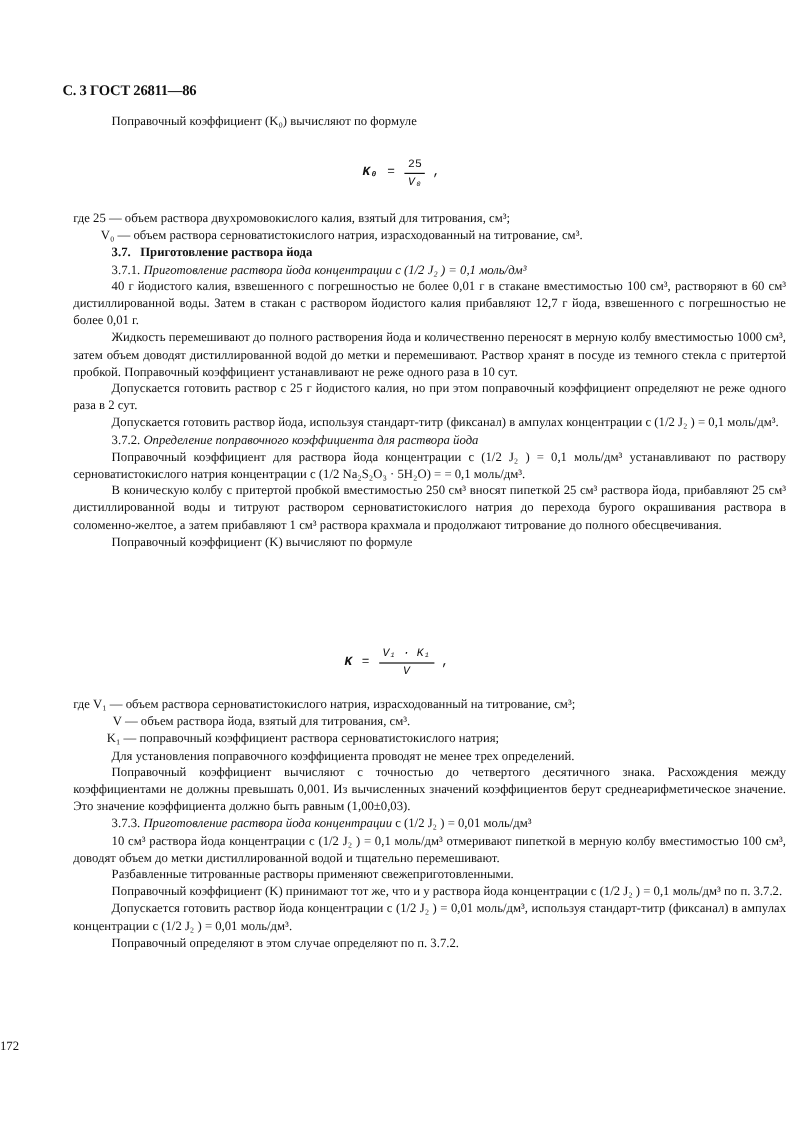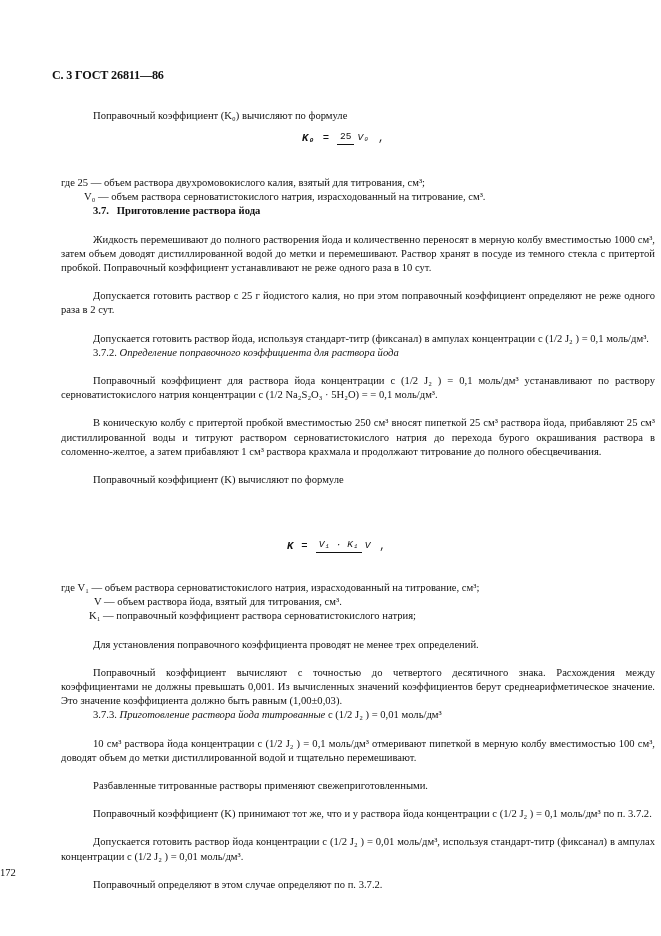--- a/index.html
+++ b/index.html
@@ -8,35 +8,35 @@
       font-family: "Liberation Serif", "DejaVu Serif", serif;
       color: #111111; font-size: 10.6px; line-height: 14.2px;
     }
     .page { position: absolute; left: 0; top: 0; width: 574px; height: 936px; }
     .header {
       position: absolute; left: 52px; top: 68px;
       font-weight: bold; font-size: 12.2px; letter-spacing: -0.2px;
     }
     .block { position: absolute; left: 61px; width: 594px; }
     .p { margin: 0; text-align: justify; }
-    .ind { text-indent: 32px; margin-top: 14px; }
+    .ind { text-indent: 32px; }
     .ind2 { padding-left: 32px; }
     .ind-legend { padding-left: 23px; }
     .ind-legend2 { padding-left: 28px; }
     .ind-legend3 { padding-left: 33px; }
     .bold { font-weight: bold; }
     .it { font-style: italic; }
     .formula {
       position: absolute; display: flex; align-items: center;
       font-size: 10.6px;
       font-family: Liberation Mono, monospace;
     }
     .formula .lhs { font-style: italic; font-weight: bold; margin-right: 8px; }
     .formula .eq { margin-right: 8px; }
-    .frac { display: inline-flex; flex-direction: row; align-items: flex-start; }
+    .frac { display: inline-flex; flex-direction: column; align-items: center; }
     .frac .num { padding: 0 3px 1px 3px; border-bottom: 1px solid #111; font-size: 9.5px; line-height: 12px; }
     .frac .den { padding: 1px 3px 0 3px; font-size: 9.5px; font-style: italic; line-height: 12px; }
     .formula .comma { margin-left: 6px; }
     .pagenum { position: absolute; left: 0; width: 661px; top: 866px; font-size: 10.6px; }
   </style>
 </head>
 <body>
 
 <div class="page">
 
@@ -56,20 +56,25 @@
     <span class="comma">,</span>
   </div>
 
   <div class="block" style="top:176px; left:61px;">
     <p class="p">где  25 — объем раствора двухромовокислого калия, взятый для титрования, см³;</p>
     <p class="p ind-legend">V₀ — объем раствора серноватистокислого натрия, израсходованный на титрование, см³.</p>
     <p class="p ind2 bold">
       <span>3.7.</span>&nbsp;&nbsp;
       <span>Приготовление раствора йода</span>
     </p>
+    <p class="p ind2">
+      <span>3.7.1.</span>
+      <span class="it">Приготовление раствора йода концентрации  c  (1/2 J₂ ) = 0,1 моль/дм³</span>
+    </p>
+    <p class="p ind">40 г йодистого калия, взвешенного с погрешностью не более 0,01 г в стакане вместимостью 100  см³, растворяют в 60 см³ дистиллированной воды. Затем в стакан с раствором йодистого калия прибавляют 12,7 г йода, взвешенного с погрешностью не более 0,01 г.</p>
     <p class="p ind">Жидкость перемешивают до полного растворения йода и количественно переносят в мерную колбу вместимостью 1000 см³, затем объем доводят дистиллированной водой до метки и перемешивают. Раствор хранят в посуде из темного стекла с притертой пробкой. Поправочный коэффициент устанавливают не реже одного раза в 10 сут.</p>
     <p class="p ind">Допускается готовить раствор с 25 г йодистого калия, но при этом поправочный коэффициент определяют не реже одного раза в 2 сут.</p>
     <p class="p ind">Допускается   готовить   раствор   йода, используя стандарт-титр (фиксанал) в ампулах концентрации  c  (1/2 J₂ ) = 0,1 моль/дм³.</p>
 
     <p class="p ind2">
       <span>3.7.2.</span>
       <span class="it">Определение поправочного коэффициента для раствора йода</span>
     </p>
     <p class="p ind">Поправочный   коэффициент для раствора йода концентрации   c   (1/2 J₂ ) = 0,1 моль/дм³ устанавливают по раствору серноватистокислого натрия концентрации c (1/2 Na₂S₂O₃ · 5H₂O) = =  0,1 моль/дм³.</p>
     <p class="p ind">В коническую колбу с притертой пробкой вместимостью 250 см³ вносят пипеткой 25 см³ раствора йода, прибавляют 25 см³ дистиллированной воды и титруют раствором серноватистокислого натрия до перехода бурого окрашивания раствора в соломенно-желтое, а затем прибавляют 1 см³ раствора крахмала и продолжают титрование до полного обесцвечивания.</p>
@@ -88,21 +93,21 @@
 
   <div class="block" style="top:581px; left:61px;">
     <p class="p">где V₁ — объем раствора серноватистокислого натрия, израсходованный на титрование, см³;</p>
     <p class="p ind-legend3">V — объем раствора йода, взятый для титрования, см³.</p>
     <p class="p ind-legend2">K₁  — поправочный коэффициент раствора серноватистокислого натрия;</p>
     <p class="p ind">Для установления поправочного коэффициента проводят не менее трех определений.</p>
     <p class="p ind">Поправочный коэффициент вычисляют с точностью до четвертого десятичного знака. Расхождения между коэффициентами не должны превышать 0,001. Из вычисленных значений коэффициентов берут  среднеарифметическое значение.  Это  значение  коэффициента  должно  быть  равным (1,00±0,03).</p>
 
     <p class="p ind2">
       <span>3.7.3.</span>
-      <span class="it">Приготовление раствора йода титрованные</span>
+      <span class="it">Приготовление раствора йода концентрации</span>
       <span>c  (1/2 J₂ ) = 0,01 моль/дм³</span>
     </p>
     <p class="p ind">10 см³ раствора йода  концентрации  c  (1/2 J₂ ) = 0,1 моль/дм³  отмеривают пипеткой в мерную колбу вместимостью 100 см³, доводят объем до метки дистиллированной водой и тщательно перемешивают.</p>
     <p class="p ind">Разбавленные титрованные растворы применяют свежеприготовленными.</p>
     <p class="p ind">Поправочный   коэффициент   (K)   принимают  тот  же,   что  и  у  раствора йода  концентрации c  (1/2 J₂ ) = 0,1 моль/дм³   по п. 3.7.2.</p>
     <p class="p ind">Допускается  готовить  раствор  йода   концентрации   c   (1/2  J₂ )  =  0,01  моль/дм³,  используя стандарт-титр (фиксанал) в ампулах  концентрации  c  (1/2 J₂ ) = 0,01 моль/дм³.</p>
     <p class="p ind">Поправочный   определяют в этом случае определяют по п. 3.7.2.</p>
   </div>
 
   <div class="pagenum">172</div>

